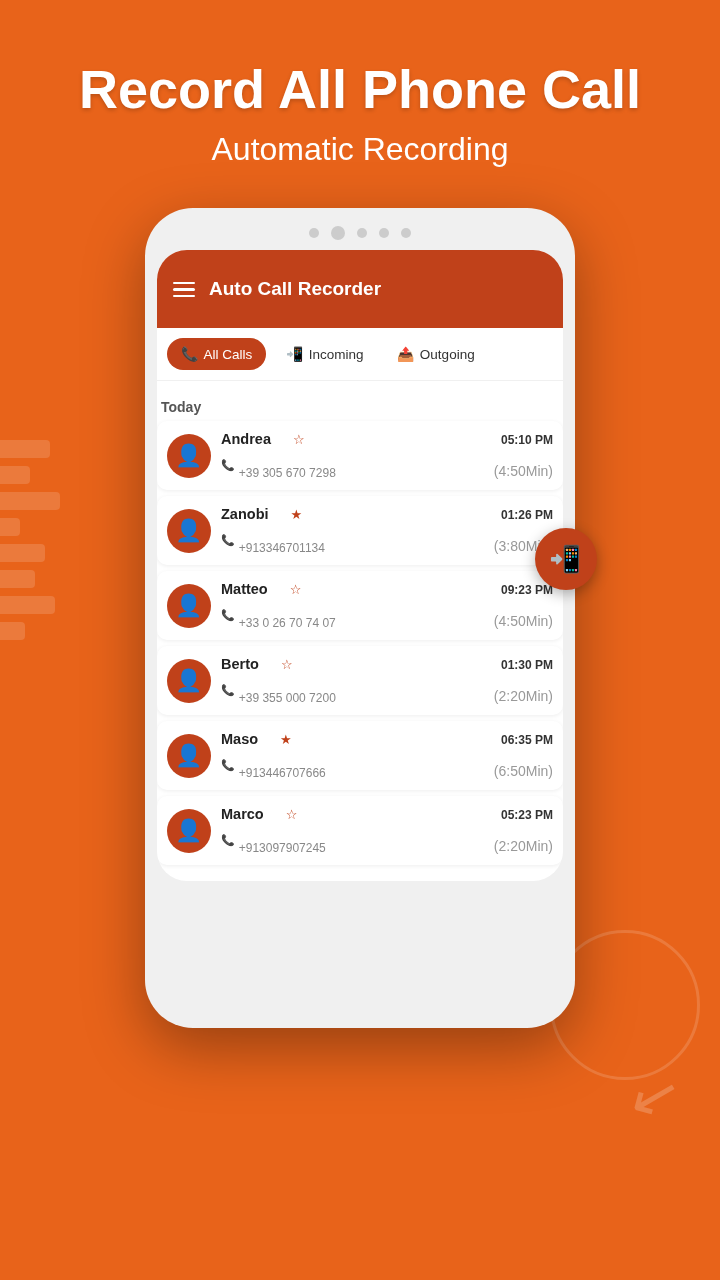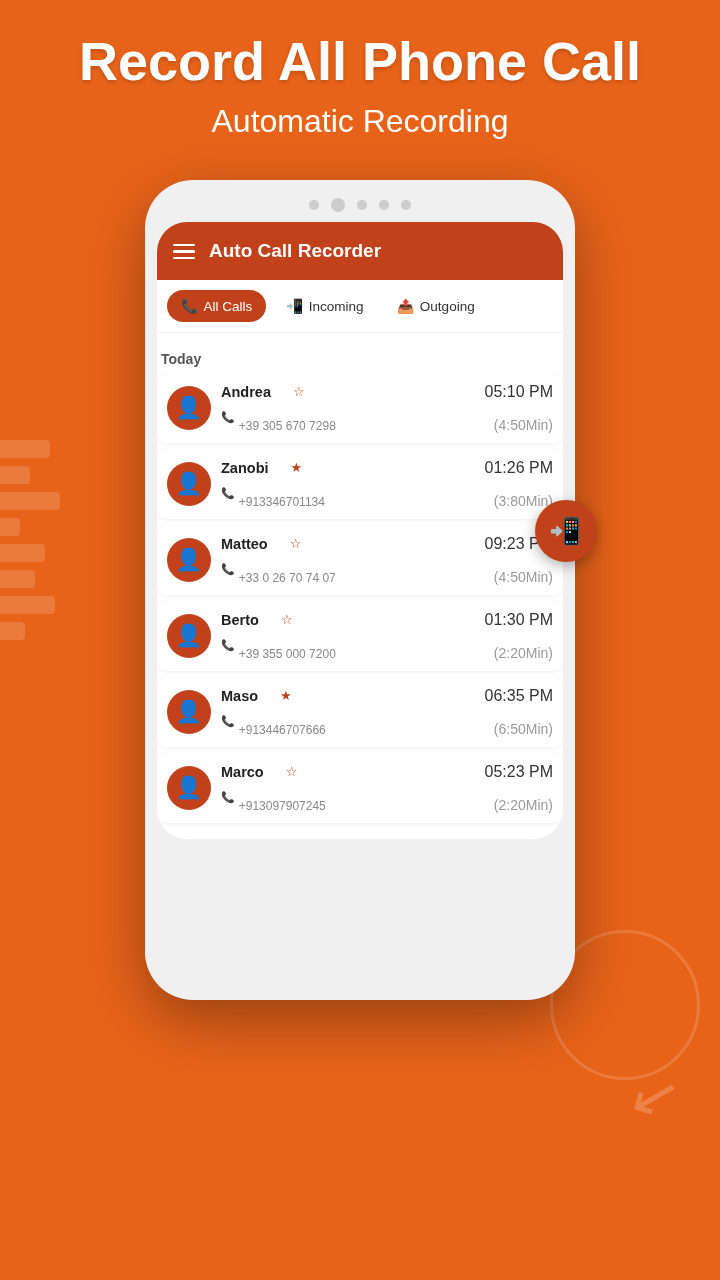--- a/index.html
+++ b/index.html
@@ -51,21 +51,21 @@
       position: absolute;
       right: 40px;
       bottom: 150px;
       color: rgba(255,255,255,0.2);
       font-size: 60px;
       transform: rotate(15deg);
     }
 
     .header-text {
       text-align: center;
-      padding-top: 32px;
+      padding-top: 60px;
       padding-bottom: 30px;
       position: relative;
       z-index: 2;
     }
 
     .header-title {
       color: #FFFFFF;
       font-size: 54px;
       font-weight: 900;
       line-height: 1.1;
@@ -121,21 +121,21 @@
 
     .phone-screen {
       background: #FFFFFF;
       border-radius: 30px;
       overflow: hidden;
       width: 100%;
     }
 
     .app-toolbar {
       background: #C0411A;
-      padding: 18px 16px;
+      padding: 28px 16px;
       display: flex;
       align-items: center;
       gap: 14px;
     }
 
     .hamburger-icon {
       display: flex;
       flex-direction: column;
       gap: 4px;
       cursor: pointer;
@@ -267,22 +267,22 @@
       color: #888;
       margin-top: 16px;
     }
 
     .call-time {
       text-align: right;
       flex-shrink: 0;
     }
 
     .time-value {
-      font-size: 16px;
-      font-weight: 400;
+      font-size: 12px;
+      font-weight: 700;
       color: #333;
     }
 
     .time-duration {
       font-size: 14px;
       color: #999;
       margin-top: 16px;
     }
 
     .fab-button {

